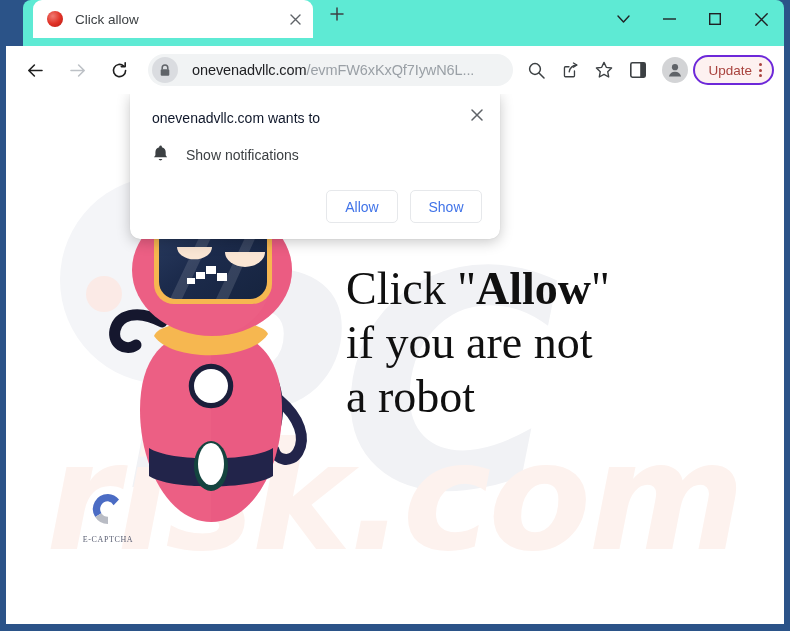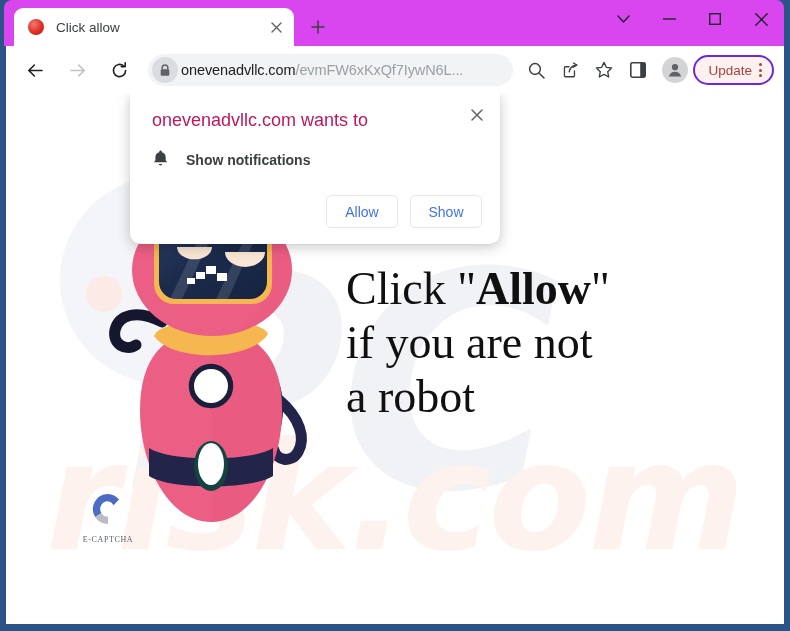--- a/index.html
+++ b/index.html
@@ -12,24 +12,24 @@
 
   
   #window-frame {
     position: absolute; inset: 0;
     background: #2b5388;
     padding: 6px 6px 7px 6px;
   }
 
   
   #tabstrip {
-    position: absolute; left: 4px; top: 0; right: 6px; height: 46px;
-    background: #d946ef;
+    position: absolute; left: 23px; top: 0; right: 6px; height: 46px;
+    background: #5eead4;
     border-top-left-radius: 8px; border-top-right-radius: 8px;
-    display: flex; align-items: flex-end;
+    display: flex; 
   }
   #tab {
     margin-left: 10px; margin-bottom: 0;
     width: 280px; height: 38px;
     background: #ffffff;
     border-radius: 9px 9px 0 0;
     display: flex; align-items: center;
     padding: 0 8px 0 14px;
     position: relative;
   }
@@ -83,21 +83,21 @@
     display: flex; align-items: center;
     padding: 0 10px 0 4px; min-width: 0;
   }
   #site-info-chip {
     width: 26px; height: 26px; border-radius: 50%;
     background: #dadce0;
     display: flex; align-items: center; justify-content: center;
     flex: 0 0 auto;
   }
   #omnibox-url {
-    margin-left: 3px; font-size: 14.5px; color: #9aa0a6;
+    margin-left: 14px; font-size: 14.5px; color: #9aa0a6;
     white-space: nowrap; overflow: hidden;
     flex: 1 1 auto; min-width: 0;
     letter-spacing: -0.1px;
   }
   #omnibox-url b { color: #202124; font-weight: 400; }
 
   .tb-icon {
     width: 30px; height: 30px; flex: 0 0 auto;
     display: flex; align-items: center; justify-content: center;
     color: #3c4043; margin: 0 2px;
@@ -175,22 +175,22 @@
     box-shadow: 0 3px 14px rgba(0,0,0,0.22), 0 0 1px rgba(0,0,0,0.16);
     padding: 16px 18px 16px 22px;
     z-index: 50;
   }
   #perm-close {
     position: absolute; right: 12px; top: 10px;
     width: 22px; height: 22px;
     display: flex; align-items: center; justify-content: center;
     color: #5f6368;
   }
-  #perm-title { font-size: 18px; color: #be185d; padding-right: 28px; }
-  #perm-row { display: flex; align-items: center; margin-top: 18px; font-weight: bold; }
+  #perm-title { font-size: 14px; color: #0f172a; padding-right: 28px; }
+  #perm-row { display: flex; align-items: center; margin-top: 18px; }
   #perm-row-label { margin-left: 17px; font-size: 14px; color: #3c4043; }
   #perm-actions { display: flex; justify-content: flex-end; gap: 12px; margin-top: 24px; }
   .perm-btn {
     min-width: 72px; height: 33px; padding: 0 17px;
     border: 1px solid #e6e8eb; border-radius: 5px;
     background: #ffffff; color: #4073e8;
     font-size: 14px; font-family: "Liberation Sans", sans-serif;
     display: flex; align-items: center; justify-content: center;
   }
 </style>

